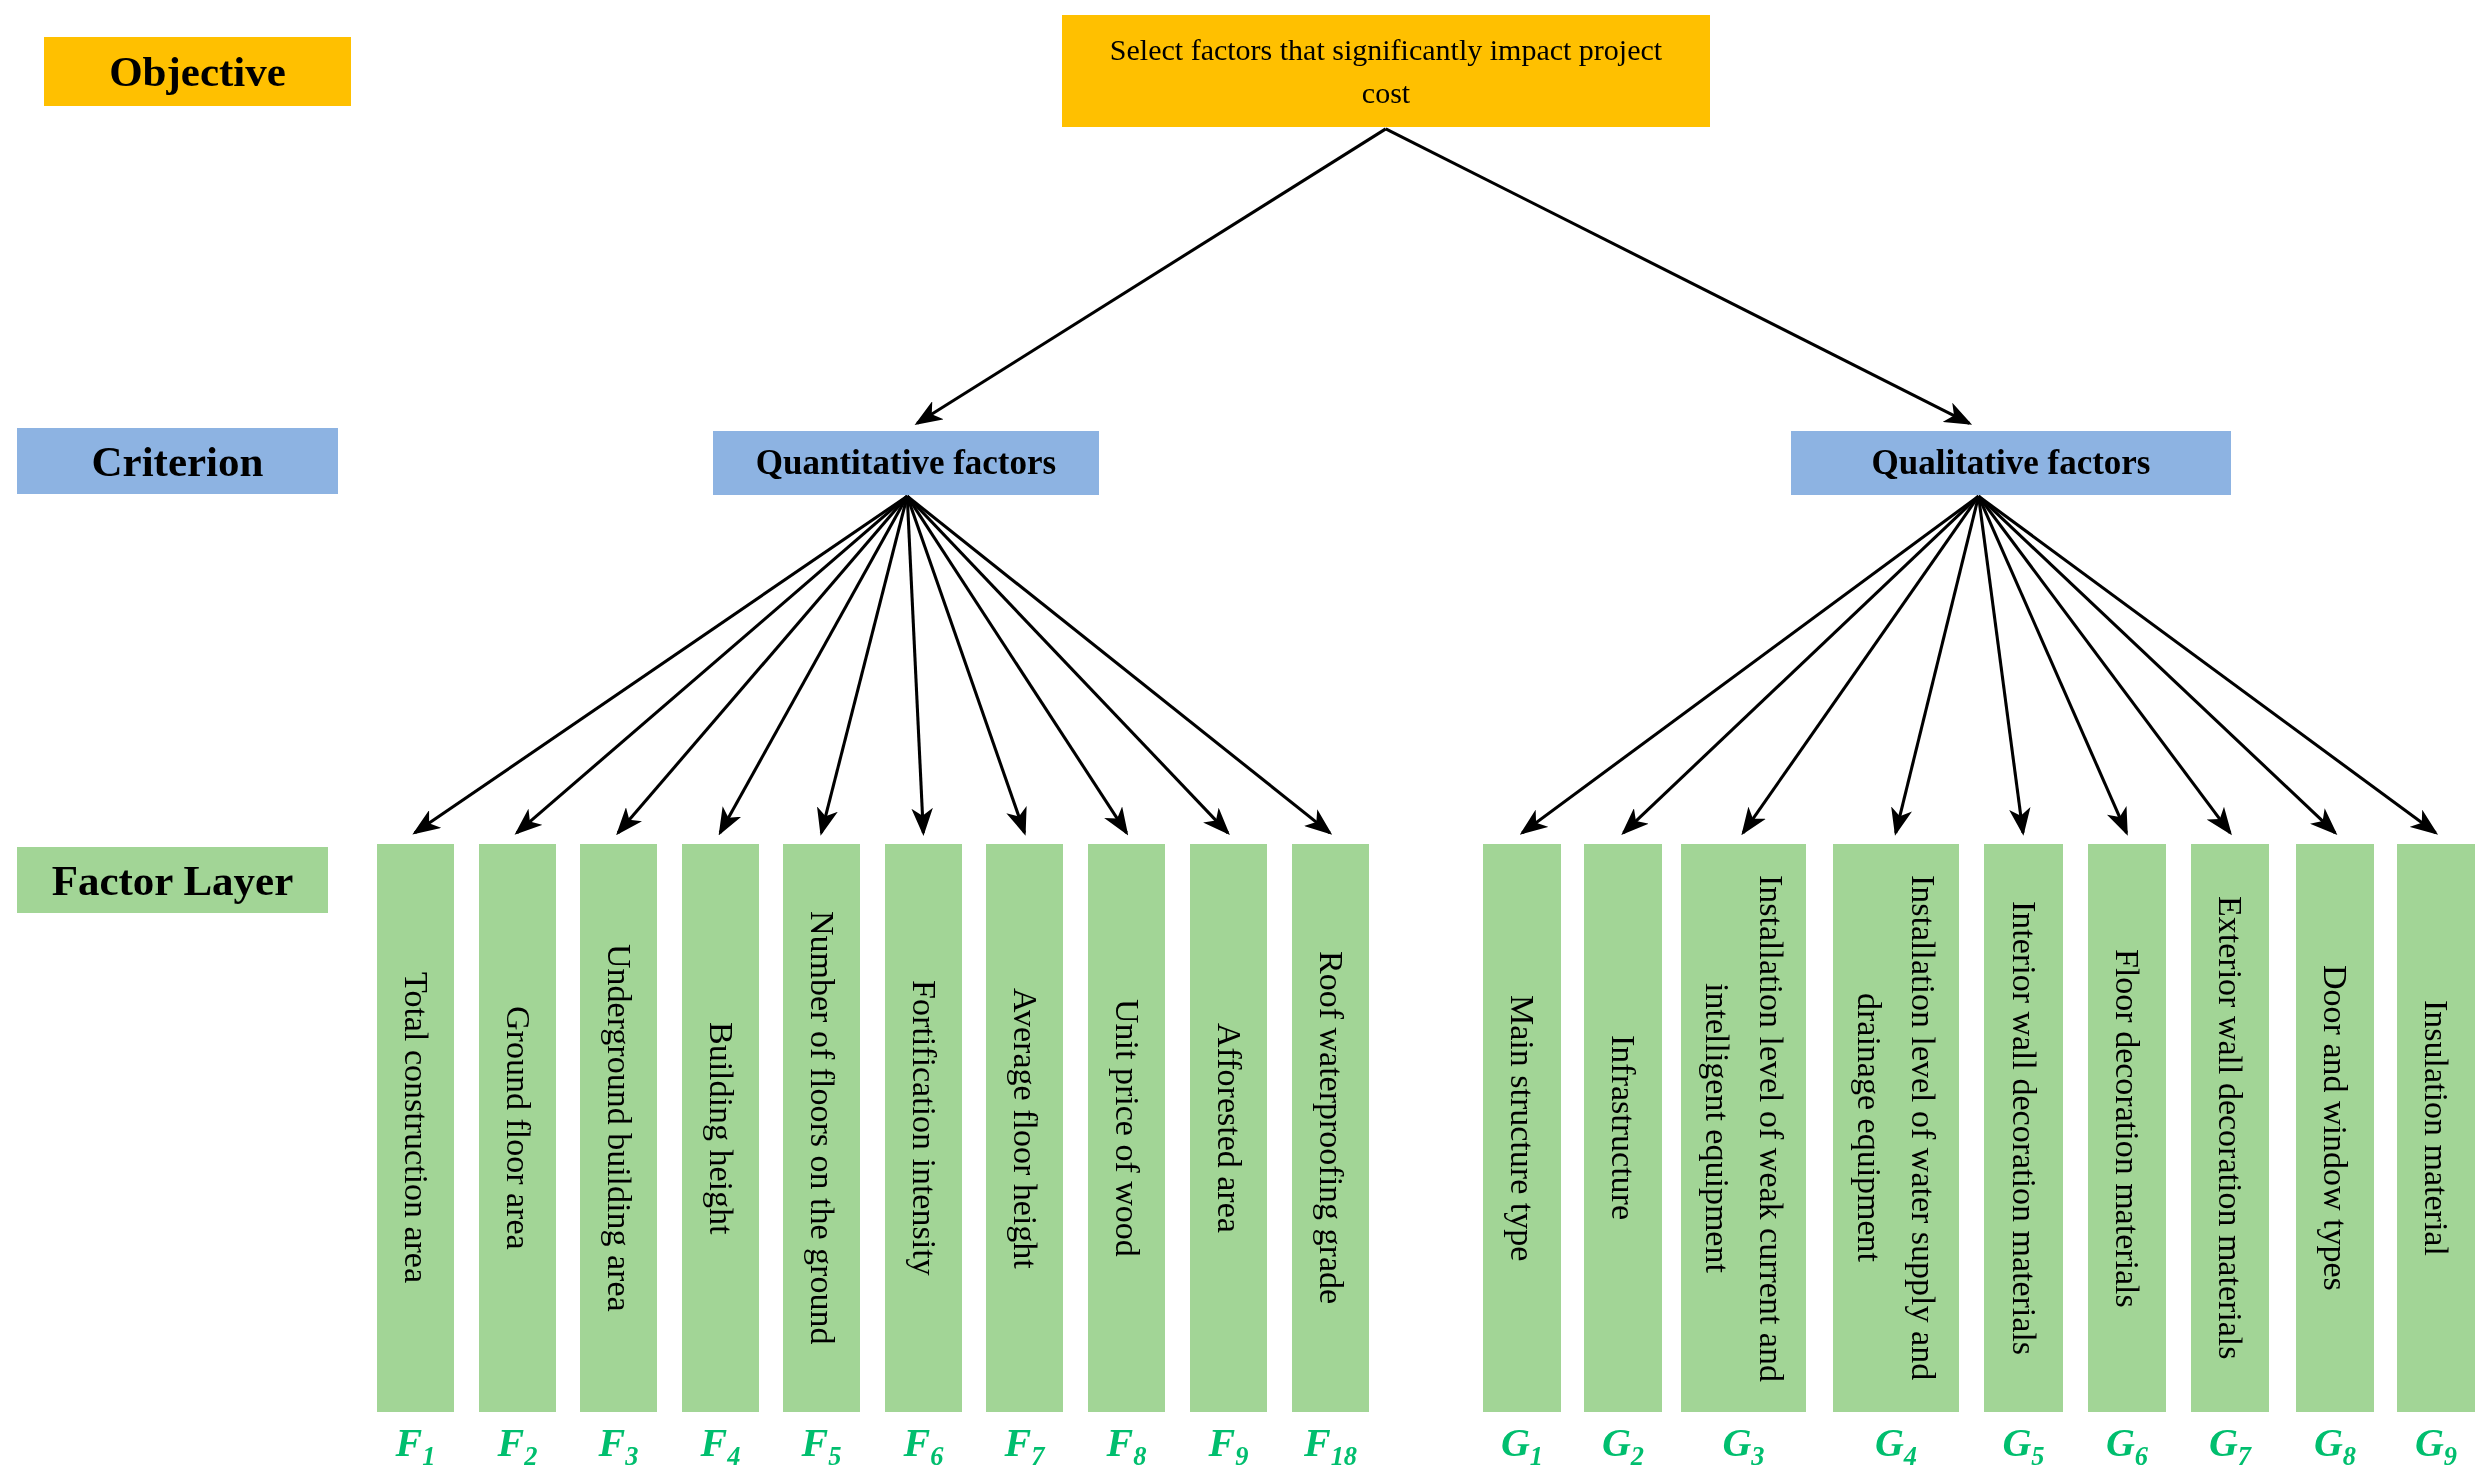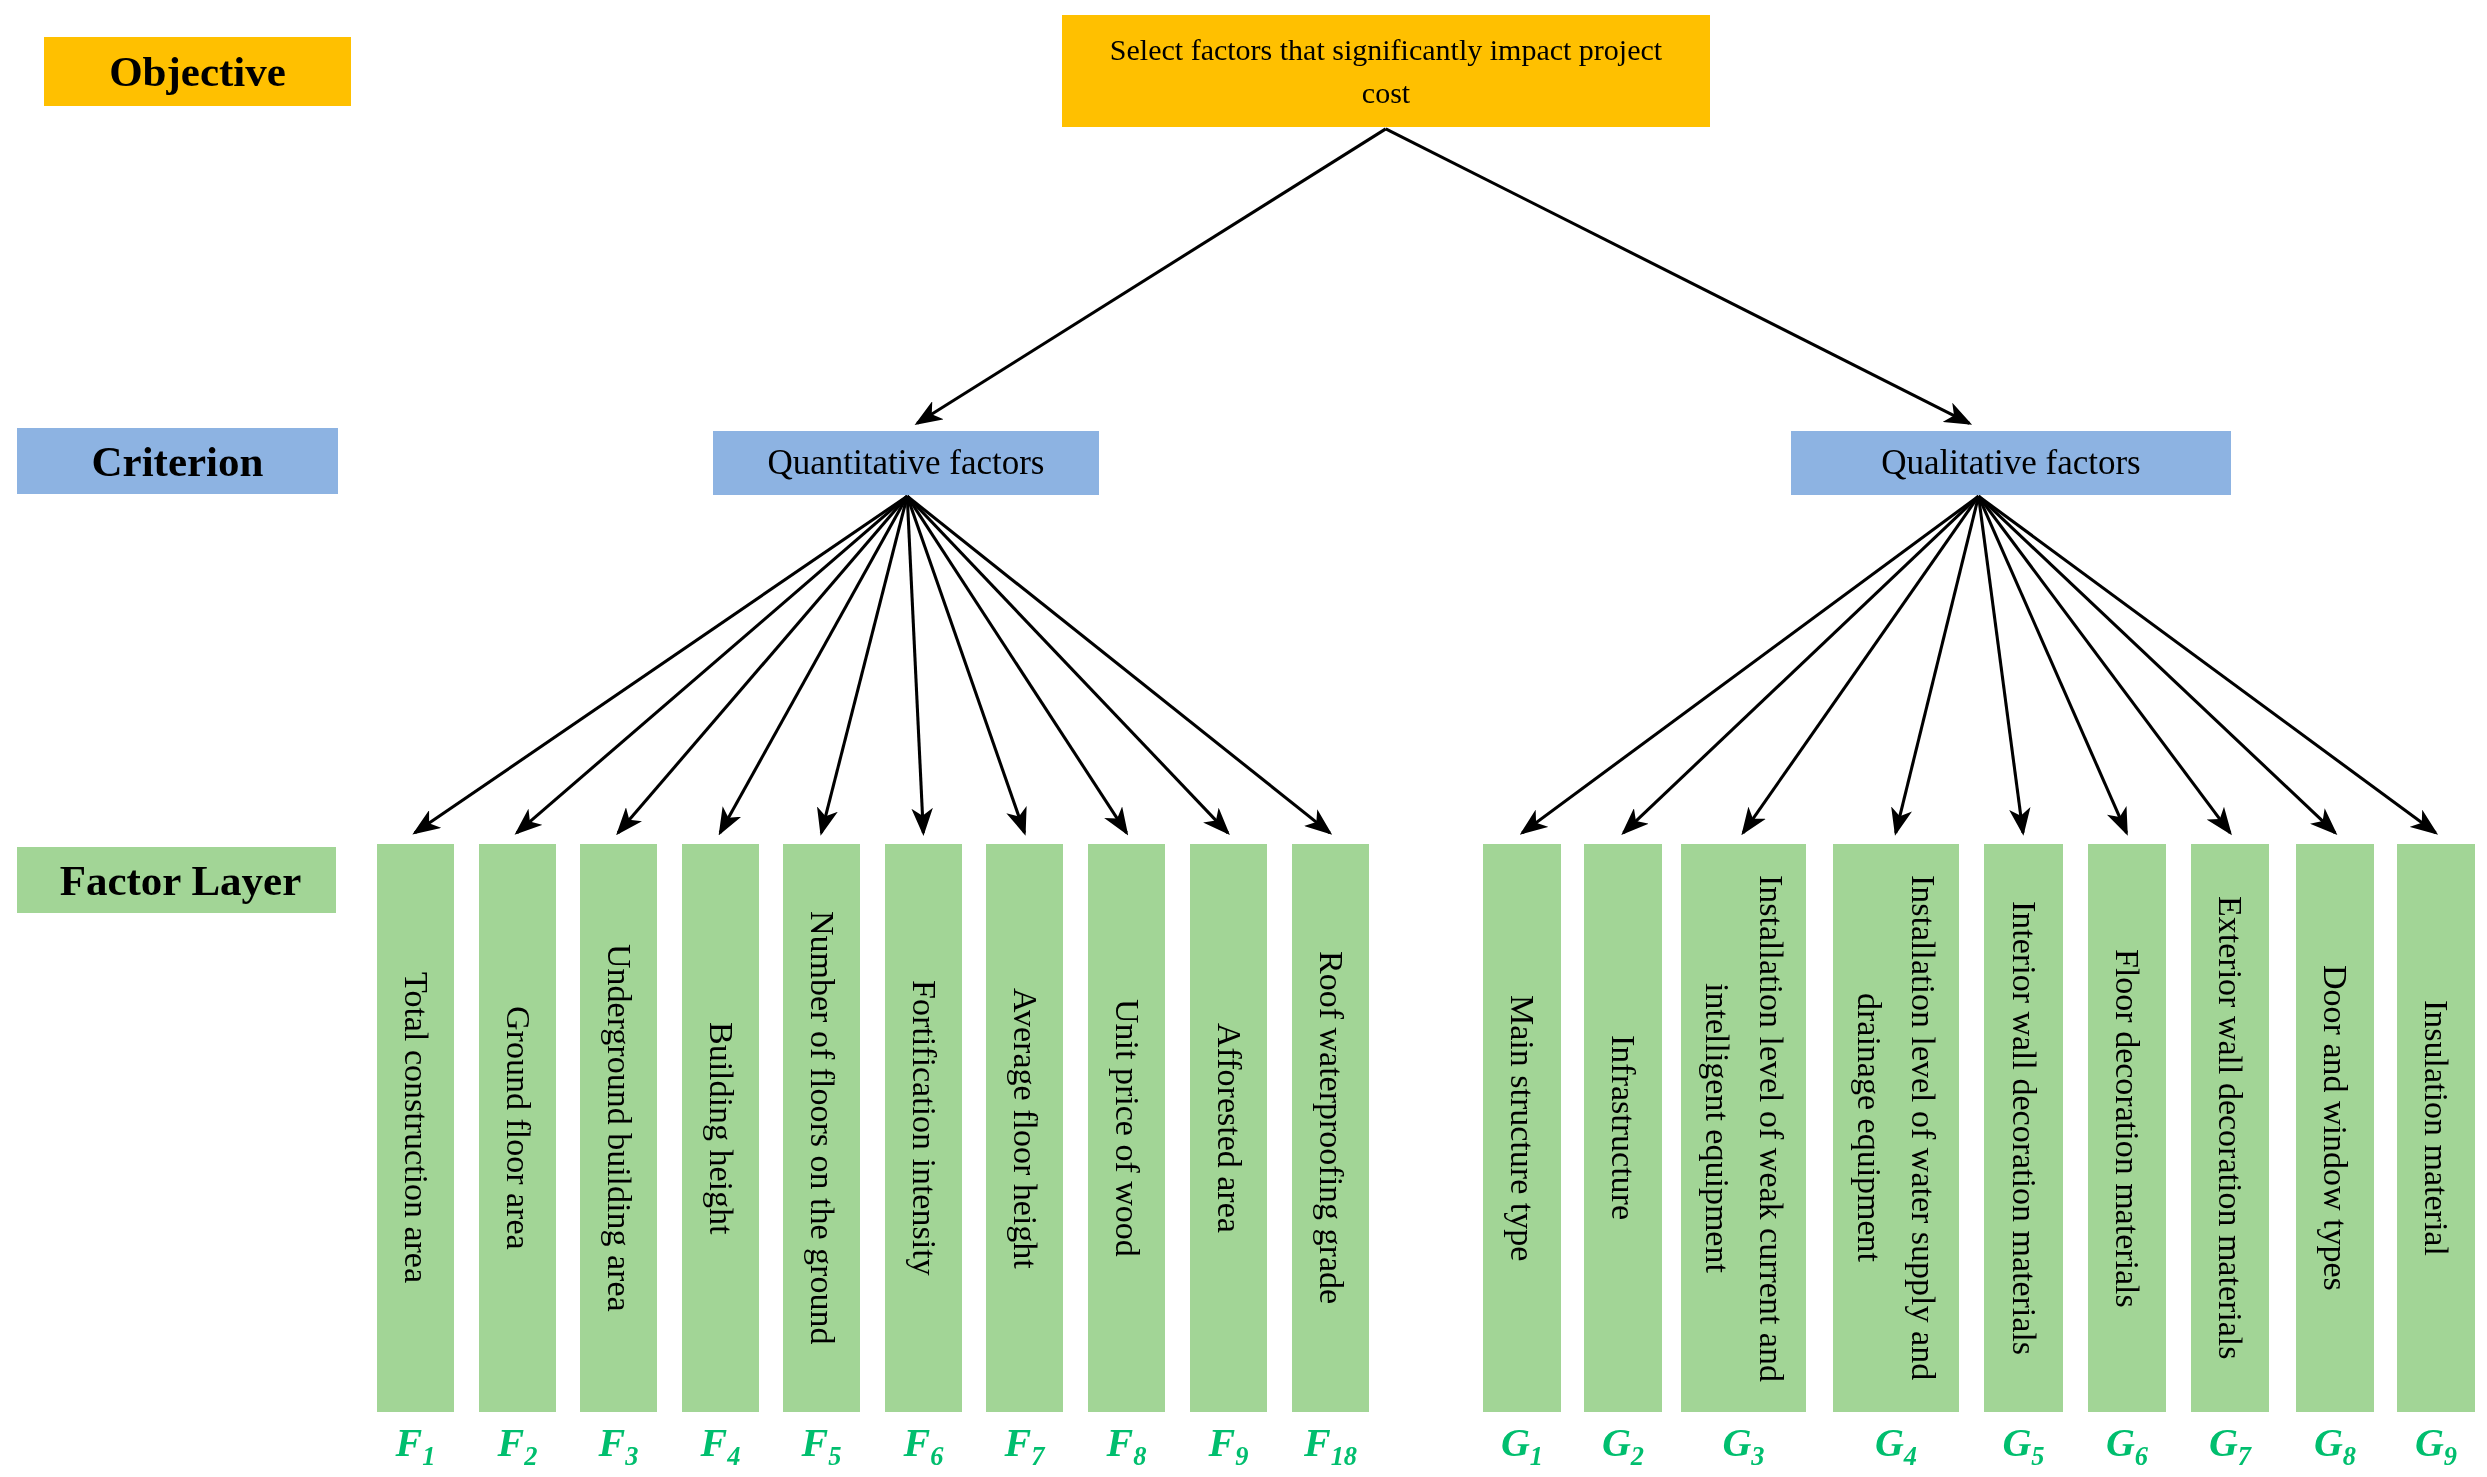--- a/index.html
+++ b/index.html
@@ -24,33 +24,34 @@
     text-align: center;
   }
   
   .row-label {
     font-weight: bold;
     font-size: 43px;
     white-space: nowrap;
   }
   .row-label.objective { background: var(--color-objective, #FFC000); }
   .row-label.criterion { background: var(--color-criterion, #8DB3E2); }
-  .row-label.factor    { background: var(--color-factor, #A2D596); padding-left: 8px; }
+  .row-label.factor    { background: var(--color-factor, #A2D596); }
   
   .goal-box {
     background: var(--color-objective, #FFC000);
     font-size: 30px;
     line-height: 1.45;
   }
   .goal-box .inner { display: inline-block; max-width: 591px; }
   
   .crit-box {
     background: var(--color-criterion, #8DB3E2);
     font-size: 35px;
     white-space: nowrap;
+    font-weight: bold;
   }
   
   .col-wrap {
     position: absolute;
     top: 844px;
     text-align: center;
   }
   .col-box {
     background: var(--color-factor, #A2D596);
     height: 568px;

